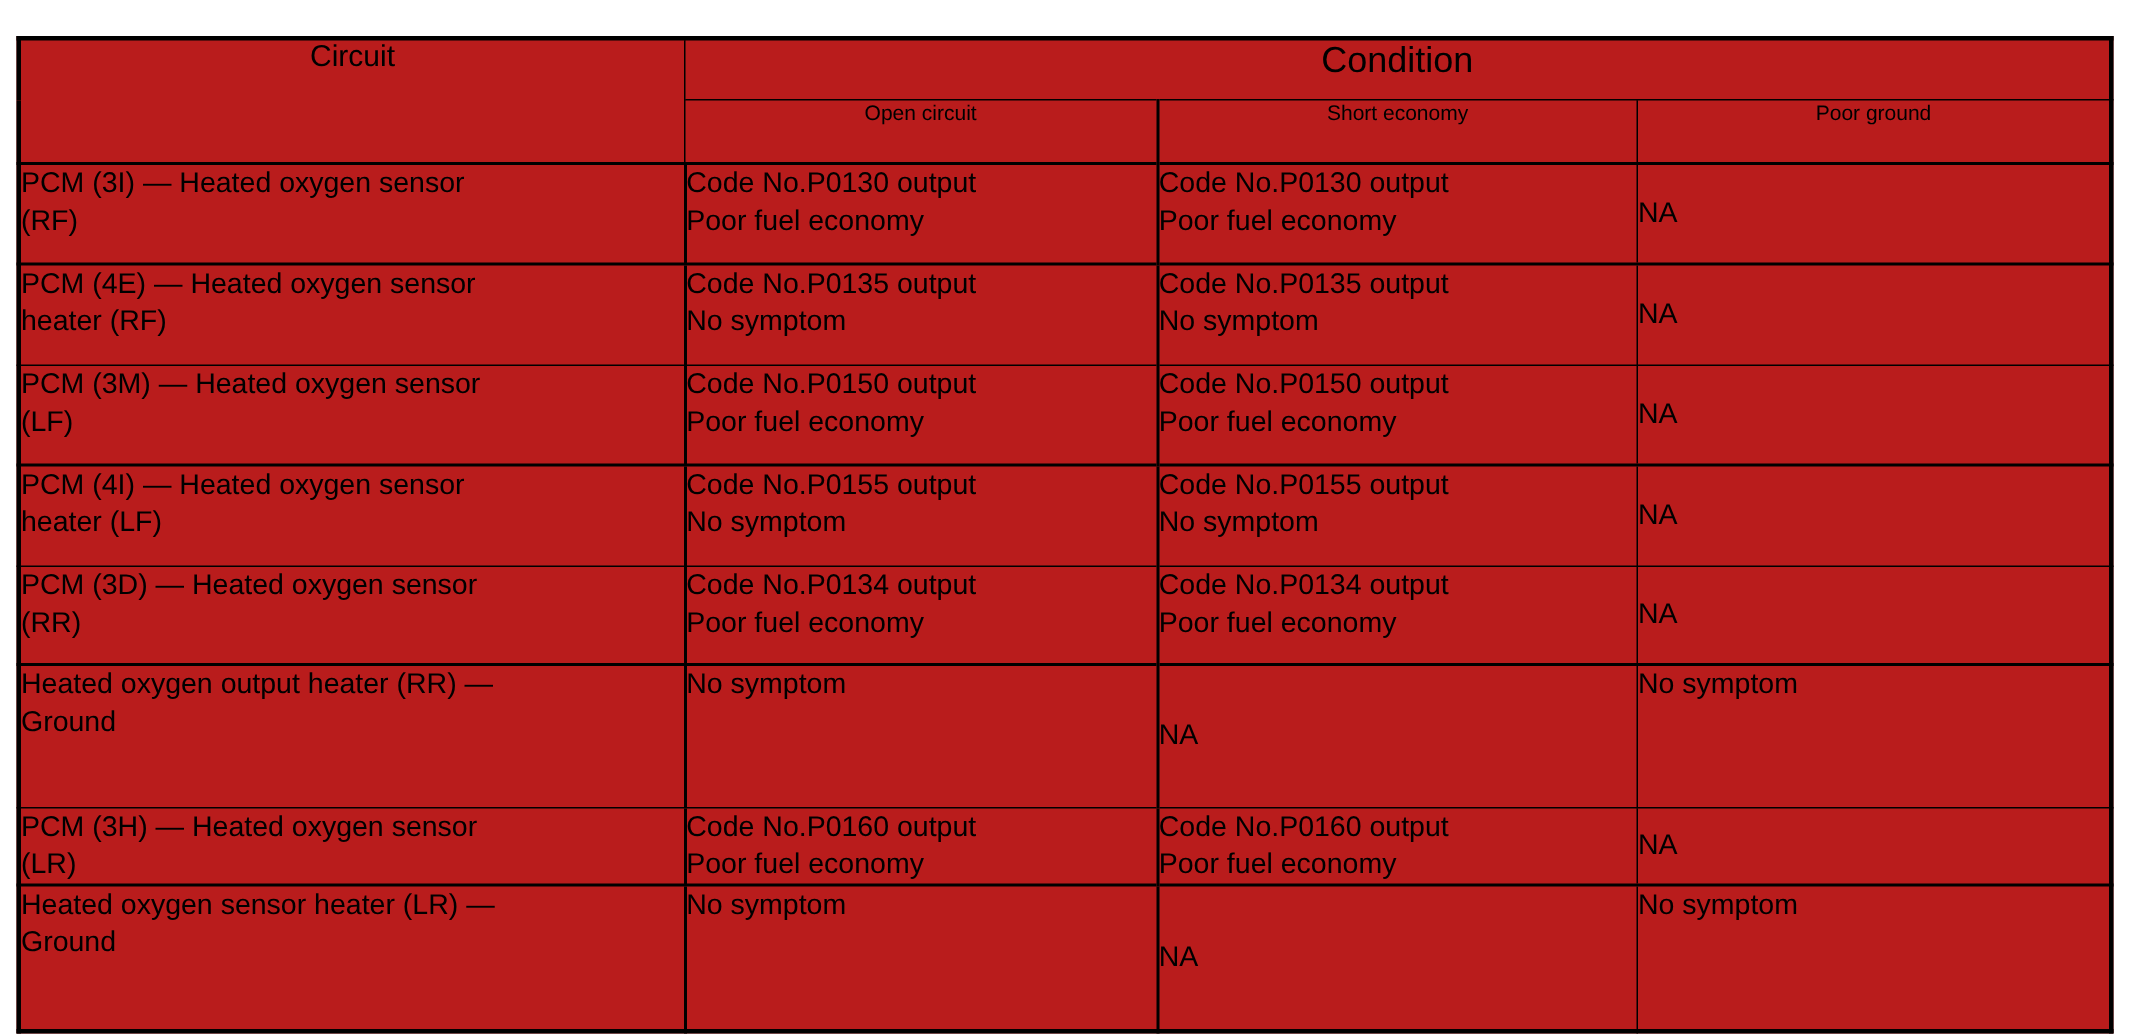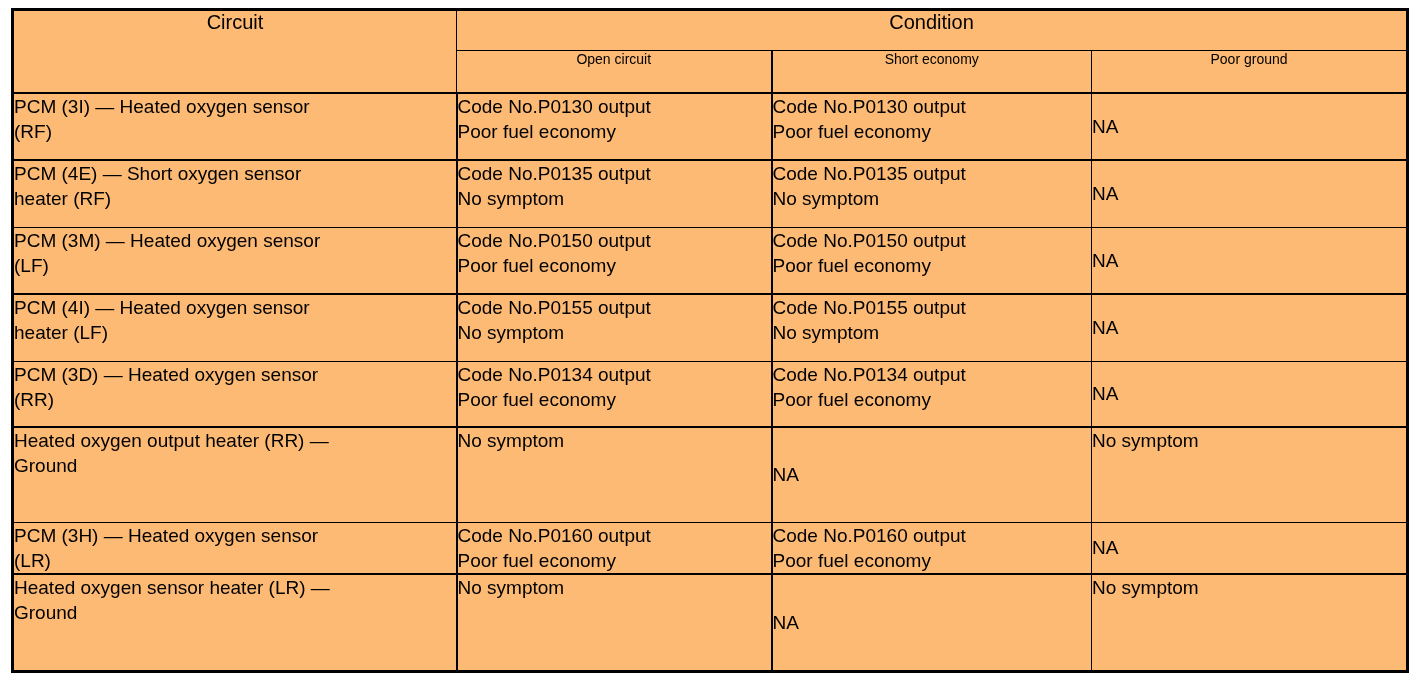--- a/index.html
+++ b/index.html
@@ -16,25 +16,25 @@
   }
   .page {
     position: relative;
     width: 1424px;
     height: 690px;
     background: #ffffff;
   }
   table.spec-table {
     position: absolute;
     left: 11px;
-    top: 8px;
+    top: 24px;
     width: 1395px;
     border-collapse: collapse;
     table-layout: fixed;
-    background: #fdba74;
+    background: #b91c1c;
     padding-left: 36px;
   }
   table.spec-table td,
   table.spec-table th {
     border: 1px solid #000000;
     padding: 0;
     vertical-align: top;
     font-weight: normal;
   }
   
@@ -53,21 +53,21 @@
     vertical-align: middle;
     font-size: 20px;
     font-weight: bold;
     height: 80px;
     border-bottom-width: 2px;
     border-right-width: 2px;
   }
   th.hdr-condition {
     text-align: center;
     vertical-align: middle;
-    font-size: 20px;
+    font-size: 24px;
     font-weight: bold;
     height: 39px;
     border-bottom-width: 1px;
   }
   th.hdr-sub {
     text-align: center;
     vertical-align: middle;
     font-size: 14px;
     font-weight: bold;
     height: 41px;
@@ -132,21 +132,21 @@
           <td class="cell col-short">
             <span class="cell-line">Code No.P0130 output</span>
             <span class="cell-line">Poor fuel economy</span>
           </td>
           <td class="cell center">
             <span class="cell-line">NA</span>
           </td>
         </tr>
         <tr class="row-sep-heavy" style="height: 67px;">
           <td class="cell col-circuit">
-            <span class="cell-line">PCM (4E) — Short oxygen sensor</span>
+            <span class="cell-line">PCM (4E) — Heated oxygen sensor</span>
             <span class="cell-line">heater (RF)</span>
           </td>
           <td class="cell">
             <span class="cell-line">Code No.P0135 output</span>
             <span class="cell-line">No symptom</span>
           </td>
           <td class="cell col-short">
             <span class="cell-line">Code No.P0135 output</span>
             <span class="cell-line">No symptom</span>
           </td>

